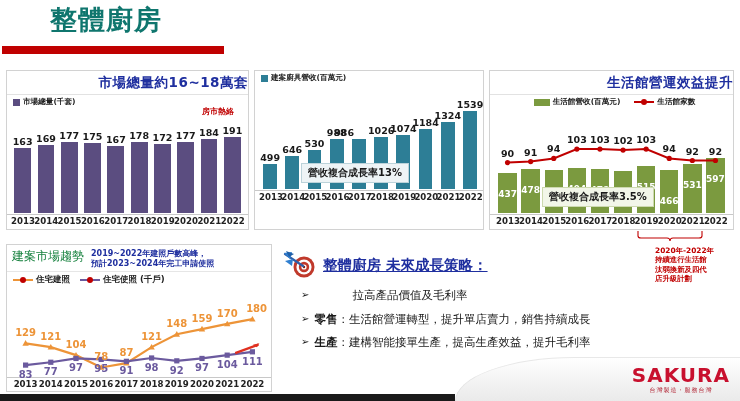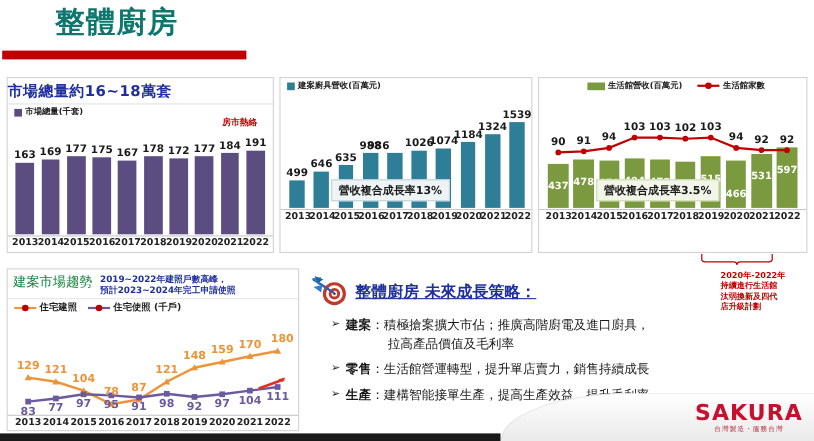--- a/index.html
+++ b/index.html
@@ -25,21 +25,21 @@
     background: #c00000;
   }
 
   
   .panel {
     position: absolute;
     border: 1px solid #d2d2d2;
     background: #ffffff;
   }
   .panel-title {
-    text-align: left;
+    text-align: right;
     font-size: 13.5px; font-weight: bold;
     color: #1f2f9f;
     padding: 3px 0 2px 0;
     border-bottom: 1px solid #e2e2e2;
     letter-spacing: 0.5px;
   }
   .plot { position: relative; width: 100%; }
 
   .legend-row {
     display: flex; align-items: center; gap: 4px;
@@ -208,40 +208,41 @@
           <div class="xtick" style="left: 137.2px; width: 22.2px;">2019</div>
           <div class="xtick" style="left: 159.4px; width: 22.2px;">2020</div>
           <div class="xtick" style="left: 181.6px; width: 22.2px;">2021</div>
           <div class="xtick" style="left: 203.8px; width: 22.2px;">2022</div>
         </div>
         <div class="bar" style="left: 8.218px; width: 13.764px; height: 25.2435px; bottom: 16px; background: rgb(45, 126, 150);"></div>
         <div class="bar-val" style="left: 2px; width: 26.2px; bottom: 42.2435px;">499</div>
         <div class="bar" style="left: 30.418px; width: 13.764px; height: 32.68px; bottom: 16px; background: rgb(45, 126, 150);"></div>
         <div class="bar-val" style="left: 24.2px; width: 26.2px; bottom: 49.68px;">646</div>
         <div class="bar" style="left: 52.618px; width: 13.764px; height: 39.2059px; bottom: 16px; background: rgb(45, 126, 150);"></div>
-        <div class="bar-val" style="left: 46.4px; width: 26.2px; bottom: 56.2059px;">635</div>
+        <div class="bar-val" style="left: 46.4px; width: 26.2px; bottom: 56.2059px;">530</div>
         <div class="bar" style="left: 74.818px; width: 13.764px; height: 49.9812px; bottom: 16px; background: rgb(45, 126, 150);"></div>
         <div class="bar-val" style="left: 68.6px; width: 26.2px; bottom: 66.9812px;">988</div>
         <div class="bar" style="left: 97.018px; width: 13.764px; height: 49.88px; bottom: 16px; background: rgb(45, 126, 150);"></div>
         <div class="bar-val" style="left: 76px; width: 26.2px; bottom: 66.88px;">986</div>
         <div class="bar" style="left: 119.218px; width: 13.764px; height: 51.9035px; bottom: 16px; background: rgb(45, 126, 150);"></div>
         <div class="bar-val" style="left: 113px; width: 26.2px; bottom: 68.9035px;">1026</div>
         <div class="bar" style="left: 141.418px; width: 13.764px; height: 54.3318px; bottom: 16px; background: rgb(45, 126, 150);"></div>
         <div class="bar-val" style="left: 135.2px; width: 26.2px; bottom: 71.3318px;">1074</div>
         <div class="bar" style="left: 163.618px; width: 13.764px; height: 59.8965px; bottom: 16px; background: rgb(45, 126, 150);"></div>
         <div class="bar-val" style="left: 157.4px; width: 26.2px; bottom: 76.8965px;">1184</div>
         <div class="bar" style="left: 185.818px; width: 13.764px; height: 66.9788px; bottom: 16px; background: rgb(45, 126, 150);"></div>
         <div class="bar-val" style="left: 179.6px; width: 26.2px; bottom: 83.9788px;">1324</div>
         <div class="bar" style="left: 208.018px; width: 13.764px; height: 77.8553px; bottom: 16px; background: rgb(45, 126, 150);"></div>
         <div class="bar-val" style="left: 201.8px; width: 26.2px; bottom: 94.8553px;">1539</div>
         <div class="cagr" style="left: 46px; bottom: 22px;">營收複合成長率13%</div>
       </div>
   </div>
 
   <div class="panel" id="p3" style="left:489px; top:70px; width:245px; height:160px;">
+    <div class="panel-title">生活館營運效益提升</div>
     <div class="legend-row" style="justify-content:center; gap:14px;">
       <span class="lg">
           <span class="sw" style="background:#7b9a3f; width:16px; height:7px;"></span>
       <span>生活館營收(百萬元)</span>
         </span>
       <span class="lg">
           <span class="sw-line" style="background:#c00000"></span>
       <span>生活館家數</span>
         </span>
     </div>
@@ -407,21 +408,20 @@
         <path d="M1,3 L9,2 L7,9 Z" fill="#2f7fd0"></path>
         <path d="M2,11 L10,9 L9,16 Z" fill="#2f7fd0"></path>
         <path d="M3,1 L11,4 L6,7 Z" fill="#1f5fa8"></path>
       </svg>
       <div class="strat-title">整體廚房 未來成長策略：</div>
     </div>
 
     <div class="bullet" style="margin-left:18px;">
       <span class="arw">➢</span>
       <span>
-        <span class="txt"><b>建案</b><span>：</span><span>積極搶案擴大市佔；推廣高階廚電及進口廚具，</span></span>
         <div class="txt2">拉高產品價值及毛利率</div>
       </span>
     </div>
 
     <div class="bullet" style="margin-left:18px;">
       <span class="arw">➢</span>
       <span class="txt"><b>零售</b><span>：</span><span>生活館營運轉型，提升單店賣力，銷售持續成長</span></span>
     </div>
 
     <div class="bullet" style="margin-left:18px;">

